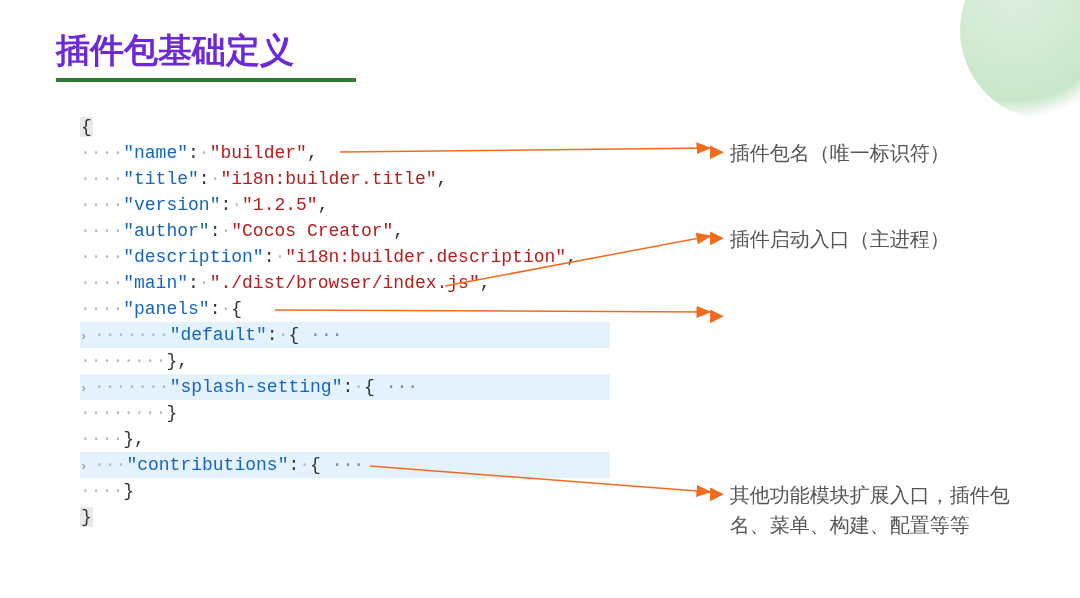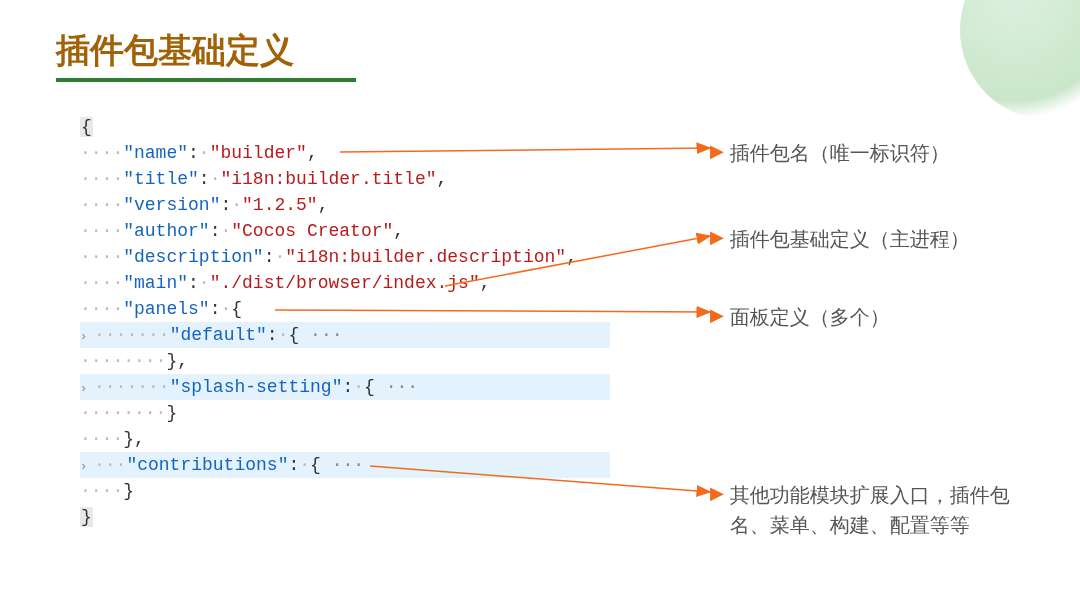--- a/index.html
+++ b/index.html
@@ -17,21 +17,21 @@
       width: 180px; height: 180px;
       background: radial-gradient(circle at 30% 30%, #c8e6c9 0%, #a5d6a7 60%, transparent 70%);
       border-radius: 50%;
       opacity: .6;
     }
     .title {
       position: absolute;
       top: 28px; left: 56px;
       font-size: 34px;
       font-weight: 700;
-      color: #a16207;
+      color: #6d28d9;
     }
     .title-underline {
       position: absolute;
       top: 78px; left: 56px;
       width: 300px; height: 4px;
       background: #2e7d32;
     }
     .code-area {
       position: absolute;
       top: 114px; left: 80px;
@@ -114,23 +114,22 @@
   <line x1="370" y1="466" x2="710" y2="492" stroke="#f26b1d" stroke-width="1.5" marker-end="url(#ah)"></line>
 </svg>
 
 <div class="annotations">
   <div class="ann" style="top:0px;">
       <span class="arrow-head">▶</span>
       <span>插件包名（唯一标识符）</span>
     </div>
   <div class="ann" style="top:86px;">
       <span class="arrow-head">▶</span>
-      <span>插件包基础定义（主进程）</span>
+      <span>插件启动入口（主进程）</span>
     </div>
   <div class="ann" style="top:164px;">
       <span class="arrow-head">▶</span>
-      <span>面板定义（多个）</span>
     </div>
   <div class="ann" style="top:342px;">
       <span class="arrow-head">▶</span>
       <span>其他功能模块扩展入口，插件包名、菜单、构建、配置等等</span>
     </div>
 </div>
 
 </body></html>

